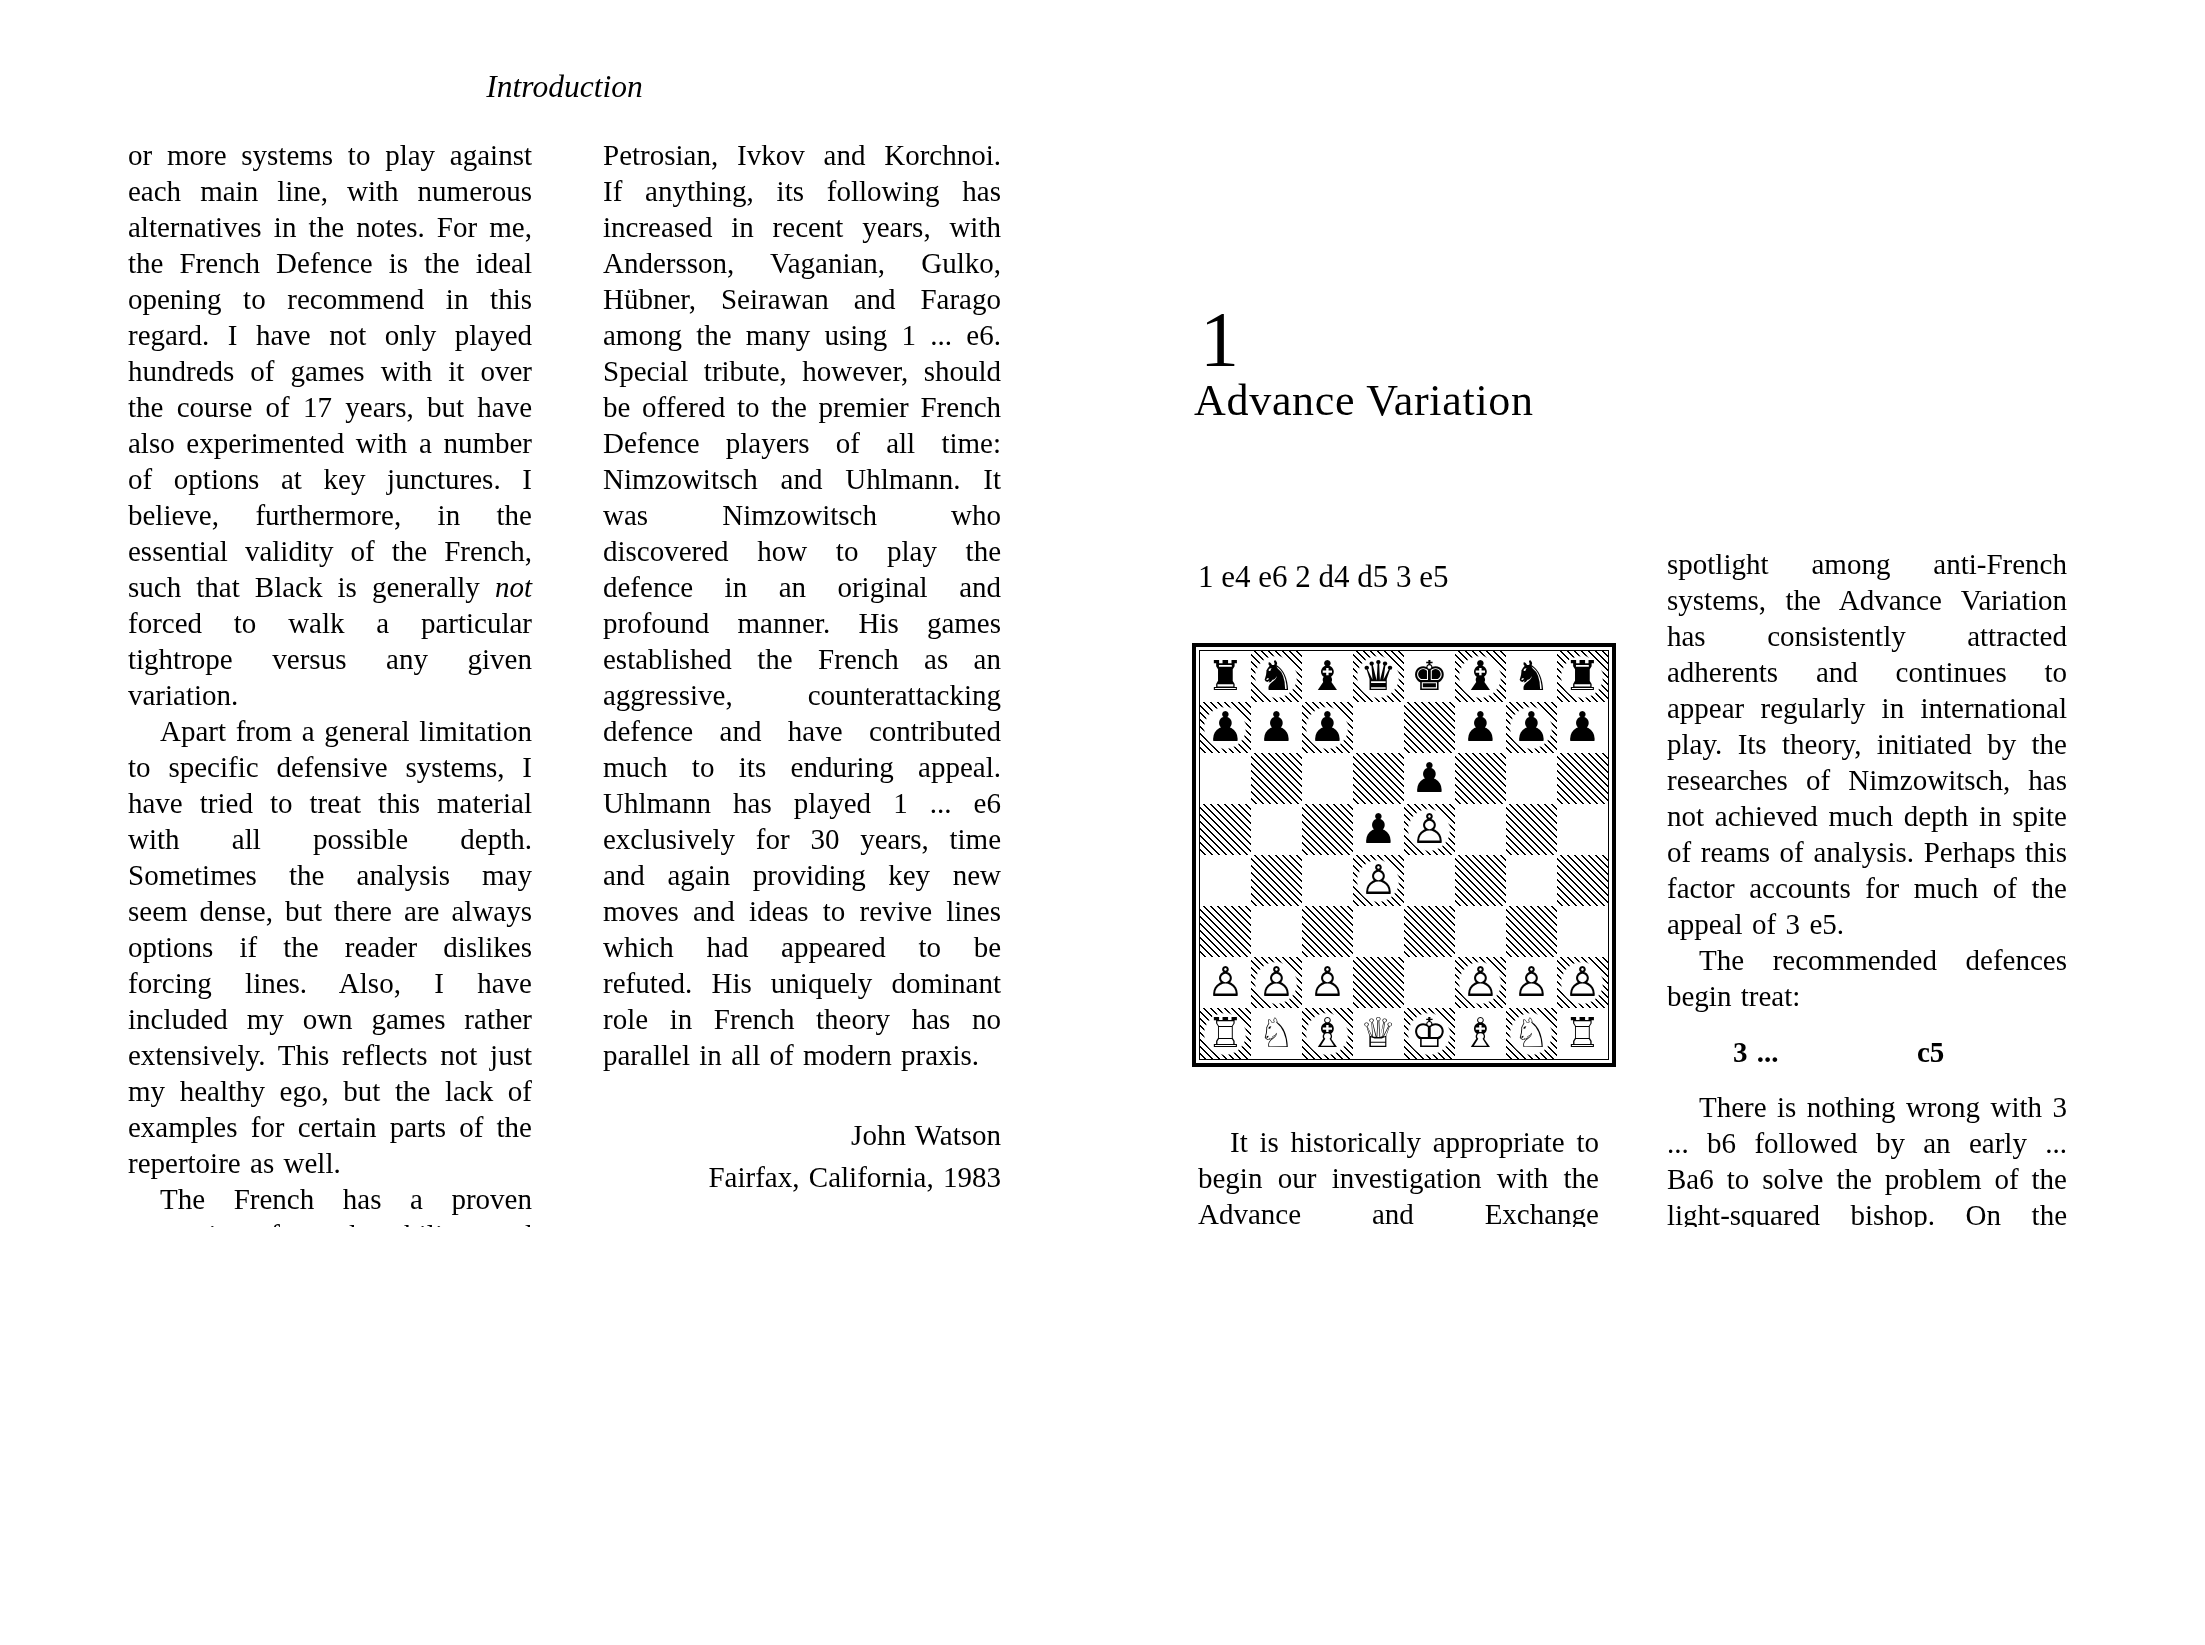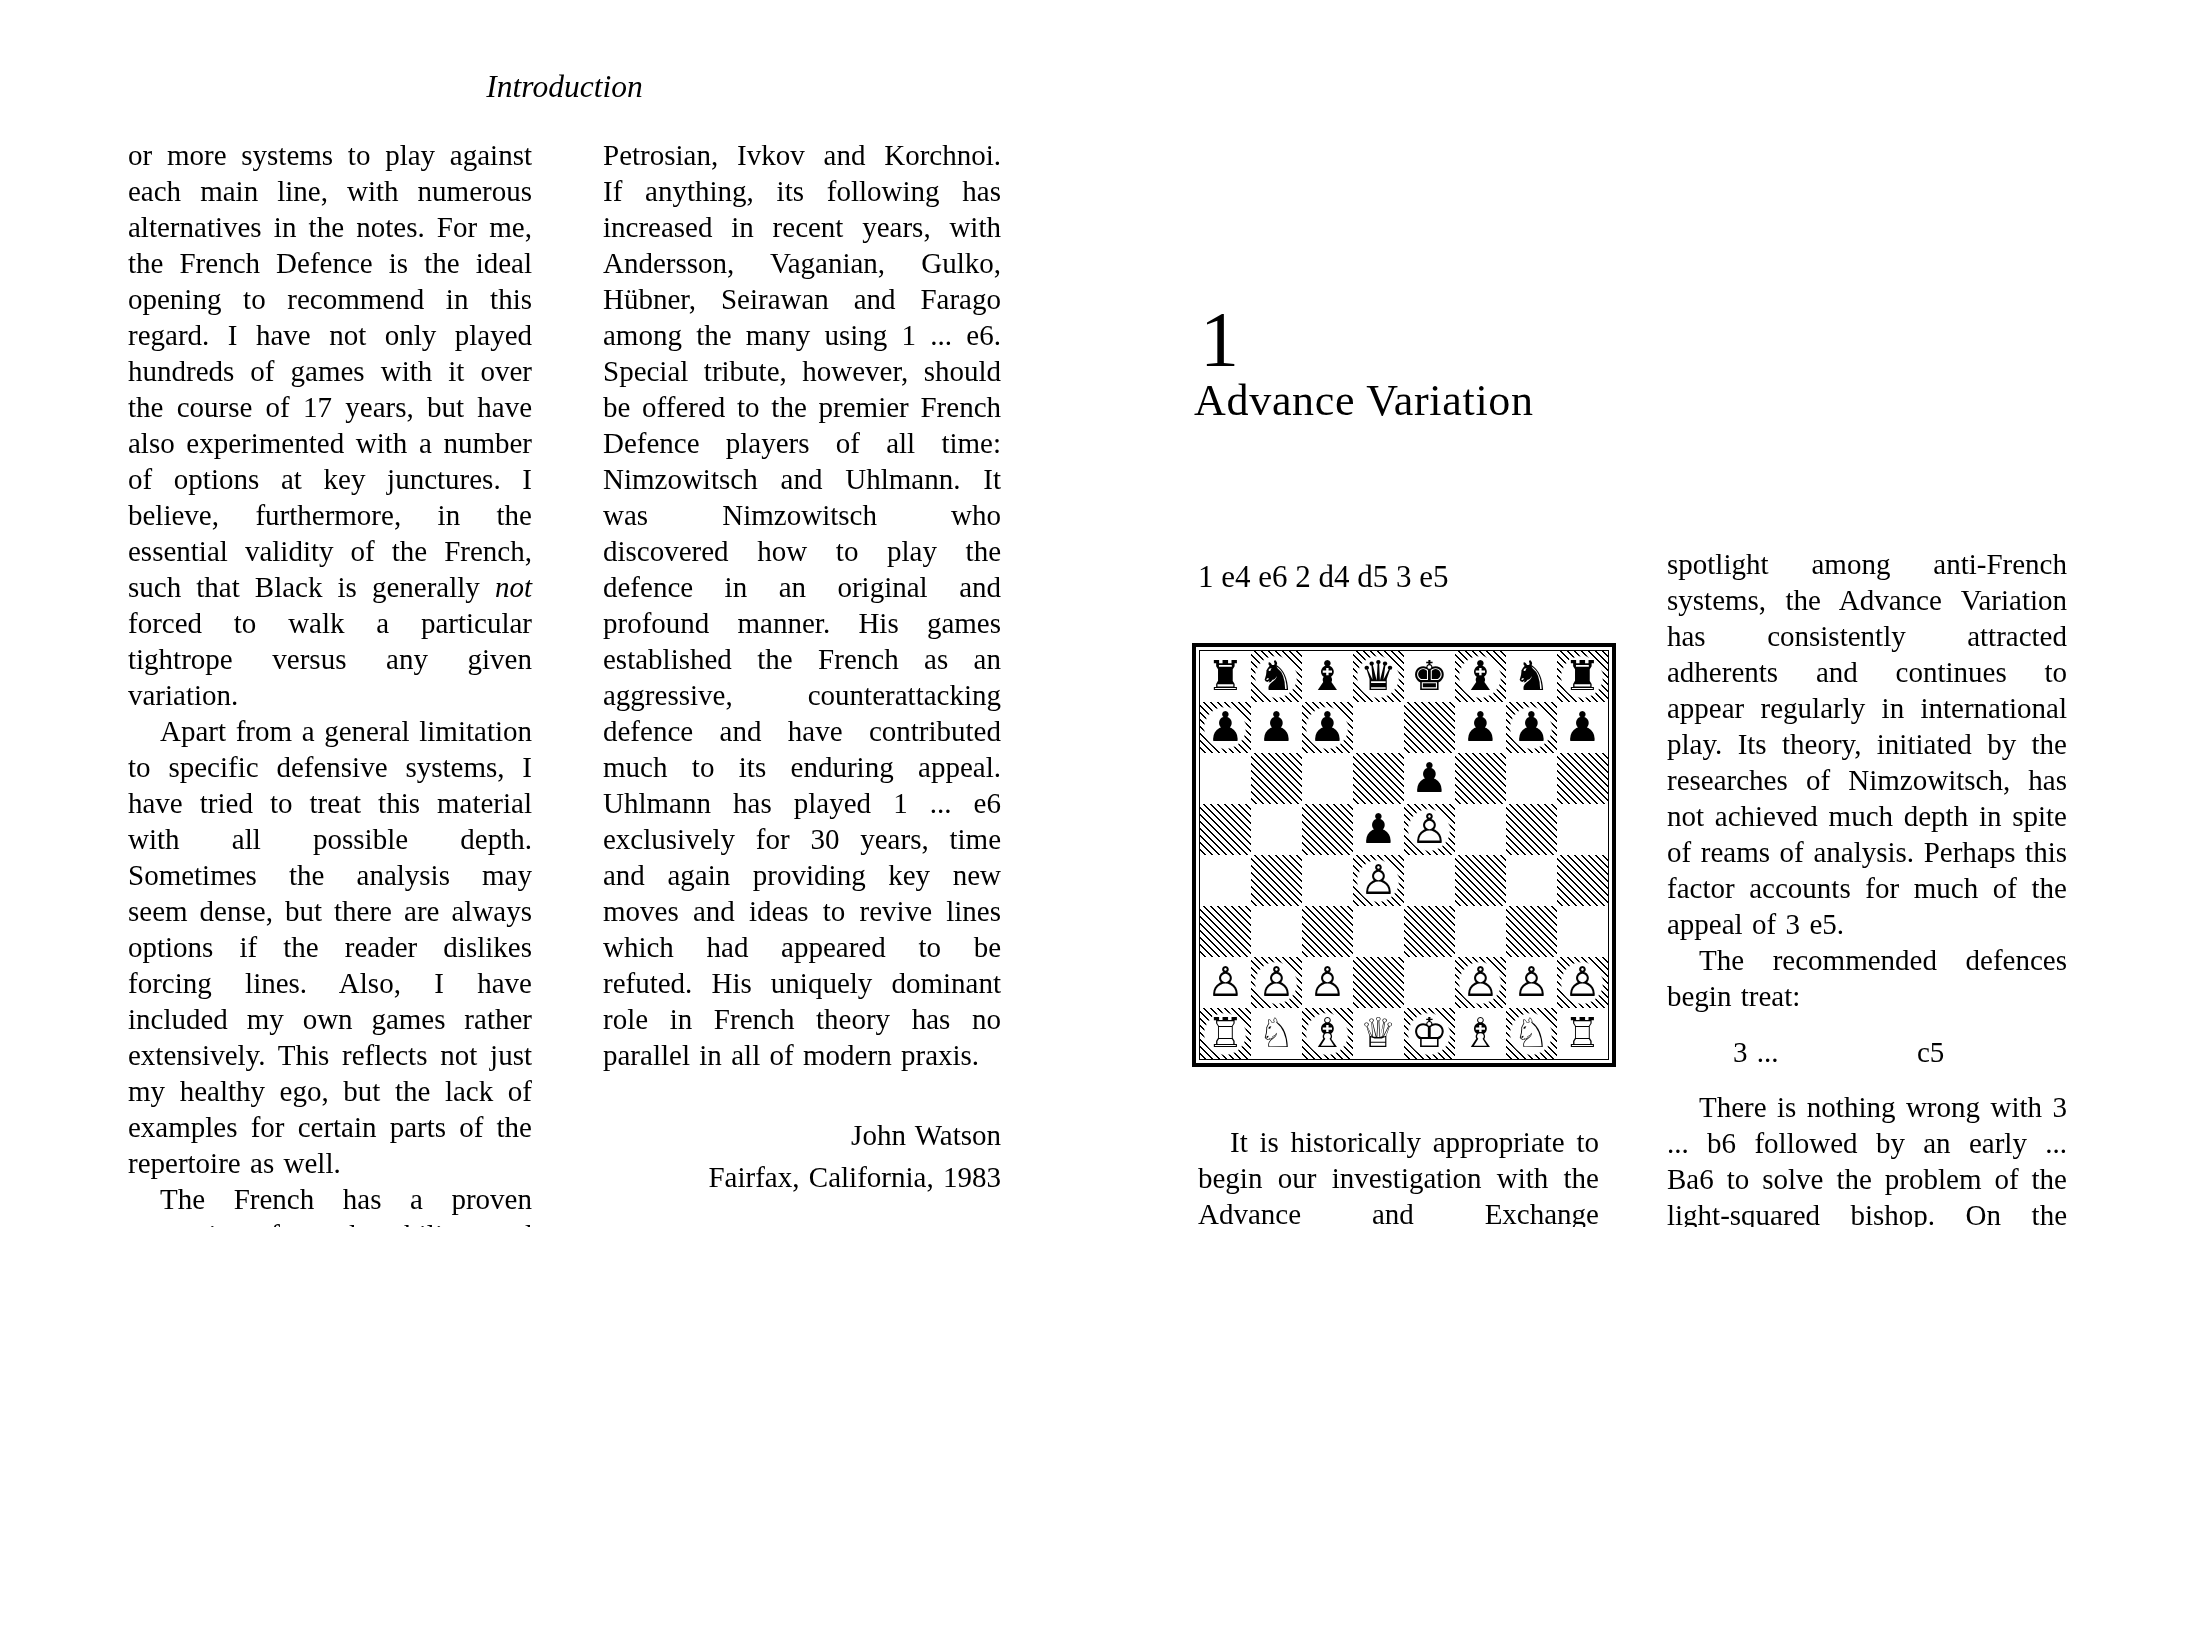--- a/index.html
+++ b/index.html
@@ -47,21 +47,21 @@
   .piece{
     font-family:"DejaVu Sans",sans-serif;
     font-size:41px;line-height:1;
     display:flex;align-items:center;justify-content:center;
     width:46px;height:46px;
   }
   .sq.dark .piece{
     background:radial-gradient(circle at 50% 52%, #fff 20px, rgba(255,255,255,0) 22px);
     text-shadow:1.4px 0 #fff,-1.4px 0 #fff,0 1.4px #fff,0 -1.4px #fff,1.4px 1.4px #fff,-1.4px -1.4px #fff,1.4px -1.4px #fff,-1.4px 1.4px #fff;
   }
-  .variation-line{font-weight:normal;margin:19.6px 0;padding-left:66px;text-align:left;}
+  .variation-line{font-weight:bold;margin:19.6px 0;padding-left:66px;text-align:left;}
   .variation-line .mv2{margin-left:129px;}
 </style>
 </head>
 <body>
 
 <div class="scan">
 
   <div class="running-header">Introduction</div>
 
   <div class="col" id="lp-col1">

